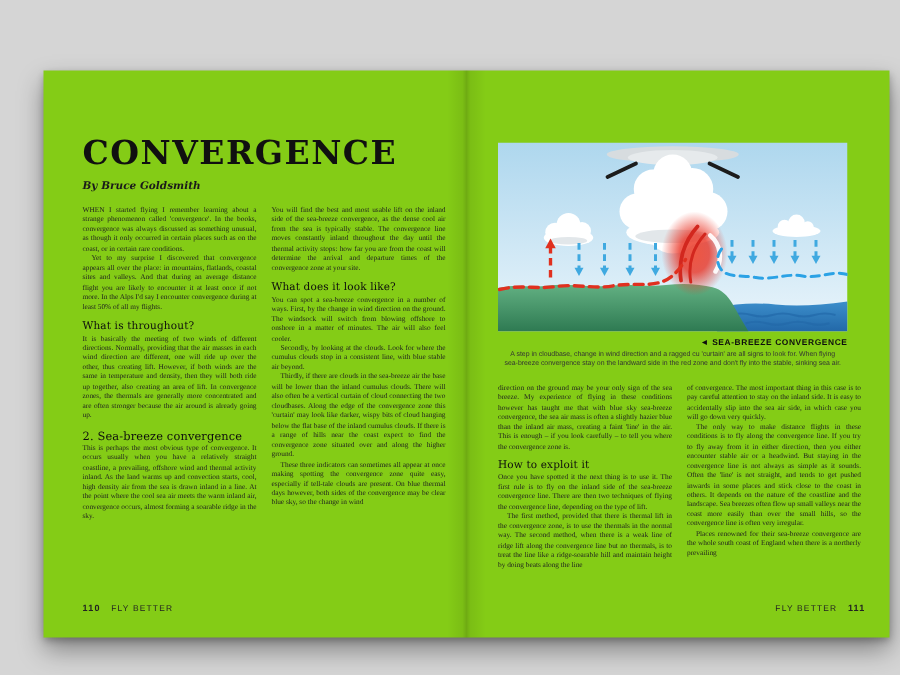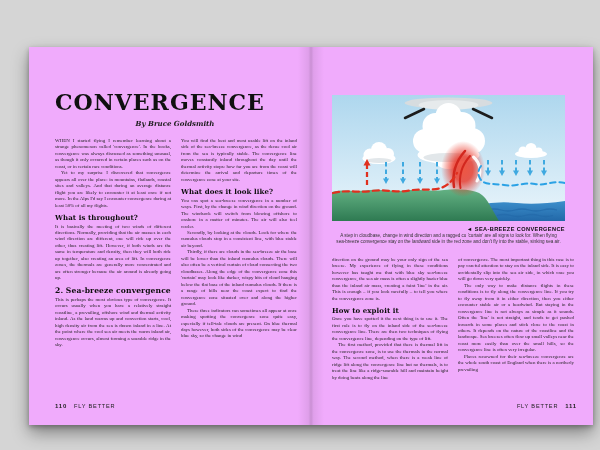--- a/index.html
+++ b/index.html
@@ -3,50 +3,50 @@
 <meta charset="utf-8">
 <style>
   html,body{margin:0;padding:0;}
   body{
     width:600px;height:450px;position:relative;overflow:hidden;
     background:#d5d5d5;
     font-family:"Liberation Serif", serif;
   }
   .spread{
     position:absolute;left:29px;top:47px;width:564px;height:378px;
-    background:#f0abfc;
+    background:#84cc16;
     box-shadow:0 8px 16px rgba(0,0,0,.38), 0 2px 5px rgba(0,0,0,.28);
     display:flex;
   }
   .page{position:relative;width:282px;height:378px;box-sizing:border-box;}
   .fold{
     position:absolute;left:50%;top:0;width:26px;height:100%;transform:translateX(-50%);
     background:linear-gradient(90deg, rgba(0,0,0,0) 0%, rgba(0,0,0,.07) 40%, rgba(0,0,0,.16) 50%, rgba(0,0,0,.07) 60%, rgba(0,0,0,0) 100%);
     pointer-events:none;z-index:5;
   }
   
   .page-left{padding:44px 14px 0 26px;}
   .article-title{
     font-family:"DejaVu Serif", serif;font-weight:800;
     font-size:22px;letter-spacing:1px;color:#101010;line-height:1;
     margin:0;
   }
   .byline{
     font-family:"DejaVu Serif", serif;font-weight:700;font-style:italic;
-    font-size:7px;color:#1a1a1a;text-align:center;margin:6px 2px 10px 0;
+    font-size:7px;color:#1a1a1a;text-align:left;margin:6px 2px 10px 0;
   }
   .cols{display:flex;gap:10px;}
   .col{width:116px;color:#1f1f1f;}
   .col p{
     margin:0;font-size:4.9px;line-height:1.32;text-align:justify;
     font-family:"Liberation Serif", serif;
   }
   .col p.ind{text-indent:6px;}
   .col h3{
-    font-family:"DejaVu Serif", serif;font-weight:700;color:#0d0d0d;
+    font-family:"DejaVu Serif", serif;font-weight:400;color:#0d0d0d;
     font-size:7px;margin:5px 0 2px;line-height:1.05;letter-spacing:.1px;
   }
   .col h3.big{font-size:7.6px;}
   .footer{
     position:absolute;bottom:16px;
     font-family:"Liberation Sans", sans-serif;font-size:5.6px;
     letter-spacing:.8px;color:#222;
   }
   .footer .pagenum{font-weight:700;font-size:6px;}
   .footer-left{left:26px;}

